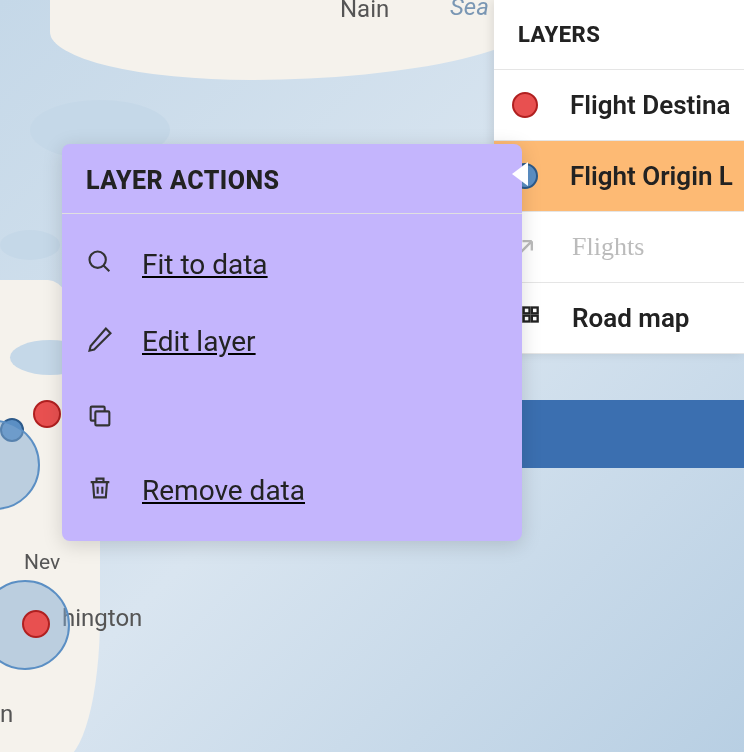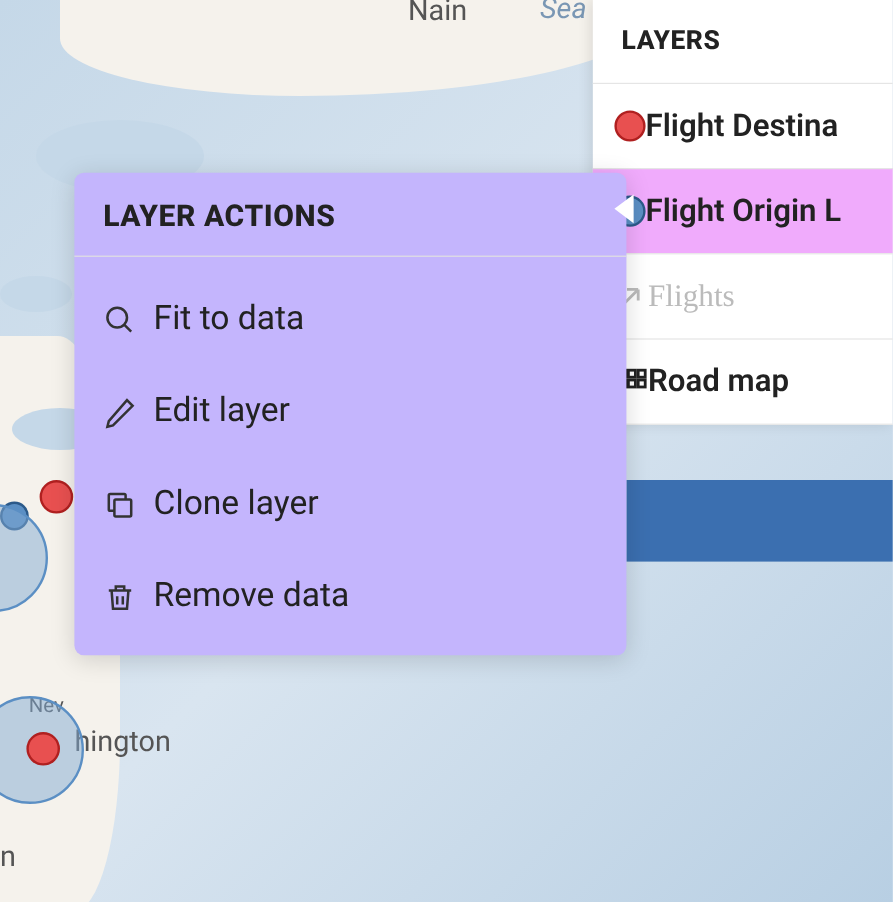--- a/index.html
+++ b/index.html
@@ -57,21 +57,21 @@
     
     .map-label {
       position: absolute;
       font-size: 24px;
       color: #555;
       font-style: italic;
     }
     
     .label-nain { top: -5px; left: 340px; font-style: normal; }
     .label-sea { top: -7px; left: 450px; color: #7a97b4; font-style: italic; }
-    .label-nev { top: 578px; left: 24px; font-style: normal; font-size: 17px; }
+    .label-nev { top: 550px; left: 24px; font-style: normal; font-size: 21px; }
     .label-hington { top: 604px; left: 62px; font-style: normal; font-size: 24px; }
     .label-n { top: 700px; left: 0px; font-style: normal; font-size: 24px; }
     
     .data-point {
       position: absolute;
       border-radius: 50%;
       border: 2px solid #2c5a8a;
     }
     
     .point-red {
@@ -123,24 +123,25 @@
       letter-spacing: 0.5px;
       color: #222;
     }
     
     .context-menu-items {
       padding: 12px 0;
     }
     
     .context-menu-item {
       display: flex;
-      align-items: flex-end;
+      align-items: flex-start;
       padding: 22px 24px;
       cursor: pointer;
-      gap: 14px;
+      gap: 28px;
+      text-decoration: underline;
     }
     
     .context-menu-item-label {
       font-size: 28px;
       color: #222;
       font-weight: 400;
     }
     
     .menu-icon {
       width: 28px;
@@ -170,28 +171,28 @@
       font-weight: 800;
       letter-spacing: 0.5px;
       color: #222;
     }
     
     .layer-item {
       display: flex;
       align-items: center;
       padding: 20px 18px;
       border-top: 1px solid #e5e5e5;
-      gap: 0;
+      gap: 32px;
       cursor: pointer;
       white-space: nowrap;
       overflow: hidden;
     }
     
     .layer-item.active {
-      background: #f0abfc;
+      background: #fdba74;
     }
     
     .layer-item-label {
       font-size: 26px;
       font-weight: 600;
       color: #222;
     }
     
     .layer-item.muted .layer-item-label {
       color: #bbb;
@@ -288,21 +289,21 @@
 
   <div class="layer-item muted">
     <div class="layer-icon">
       <svg viewBox="0 0 24 24" fill="none" stroke="#bbb" stroke-width="2">
         <path d="M7 17L17 7M17 7H9M17 7V15"></path>
       </svg>
     </div>
     <div class="layer-item-label">Flights</div>
   </div>
 
-  <div class="layer-item" style="border-bottom: 1px solid #e5e5e5; align-items: flex-end;">
+  <div class="layer-item" style="border-bottom: 1px solid #e5e5e5;">
     <div class="layer-icon">
       <svg viewBox="0 0 24 24" fill="none" stroke="#222" stroke-width="2">
         <rect x="3" y="3" width="5" height="5"></rect>
         <rect x="10" y="3" width="5" height="5"></rect>
         <rect x="17" y="3" width="5" height="5"></rect>
         <rect x="3" y="10" width="5" height="5"></rect>
         <rect x="10" y="10" width="5" height="5"></rect>
         <rect x="17" y="10" width="5" height="5"></rect>
       </svg>
     </div>
@@ -338,21 +339,20 @@
       <div class="context-menu-item-label">Edit layer</div>
     </div>
 
     <div class="context-menu-item">
       <div class="menu-icon">
         <svg viewBox="0 0 24 24" fill="none" stroke="#333" stroke-width="1.8">
           <rect x="8" y="8" width="12" height="12" rx="1"></rect>
           <path d="M16 8V5a1 1 0 0 0-1-1H5a1 1 0 0 0-1 1v10a1 1 0 0 0 1 1h3"></path>
         </svg>
       </div>
-      <div class="context-menu-item-label">Clone layer</div>
     </div>
 
     <div class="context-menu-item">
       <div class="menu-icon">
         <svg viewBox="0 0 24 24" fill="none" stroke="#333" stroke-width="1.8">
           <path d="M4 7h16M9 7V4h6v3M6 7l1 13h10l1-13M10 11v6M14 11v6"></path>
         </svg>
       </div>
       <div class="context-menu-item-label">Remove data</div>
     </div>

